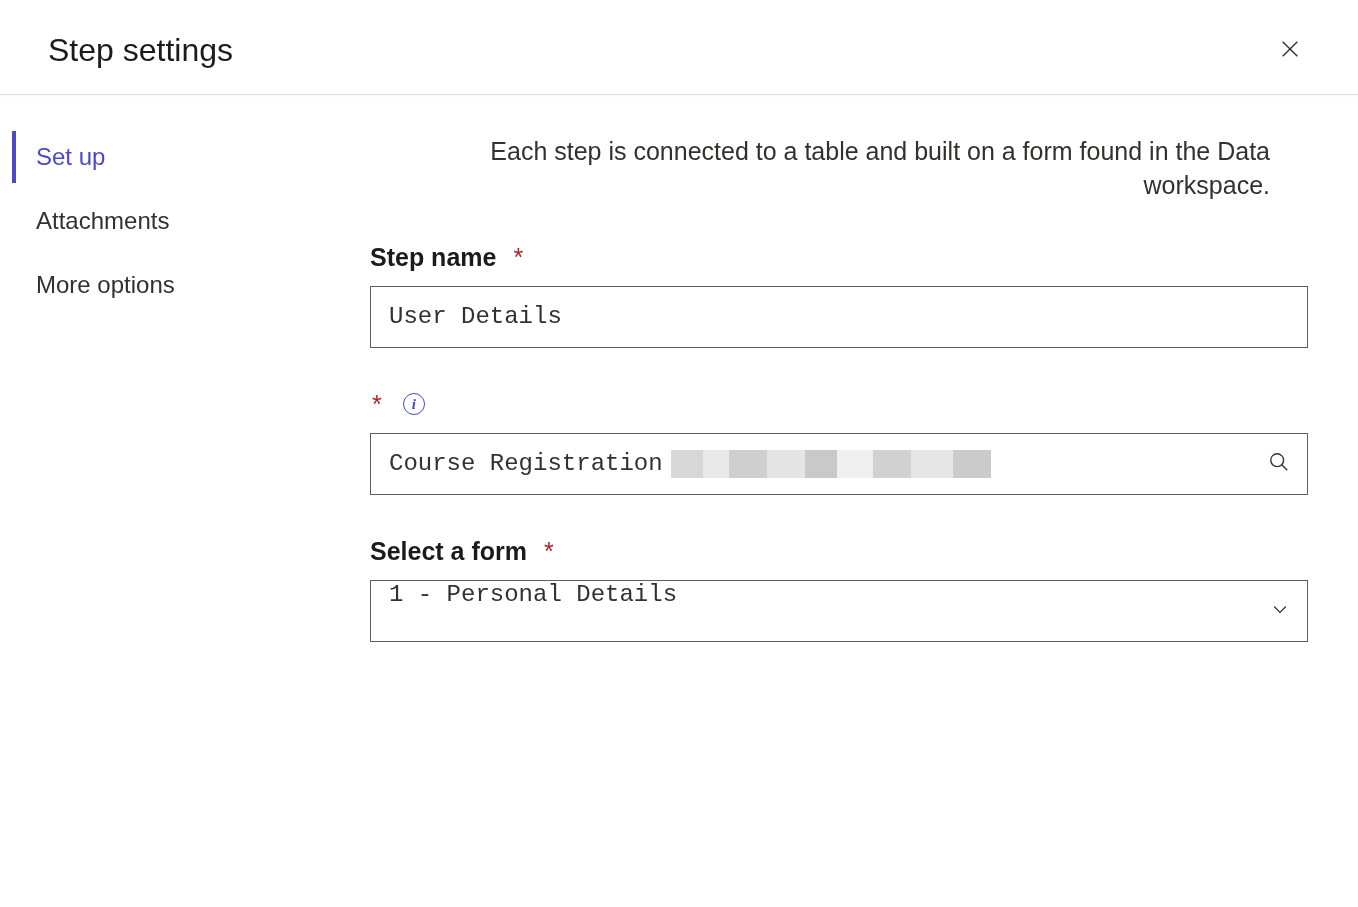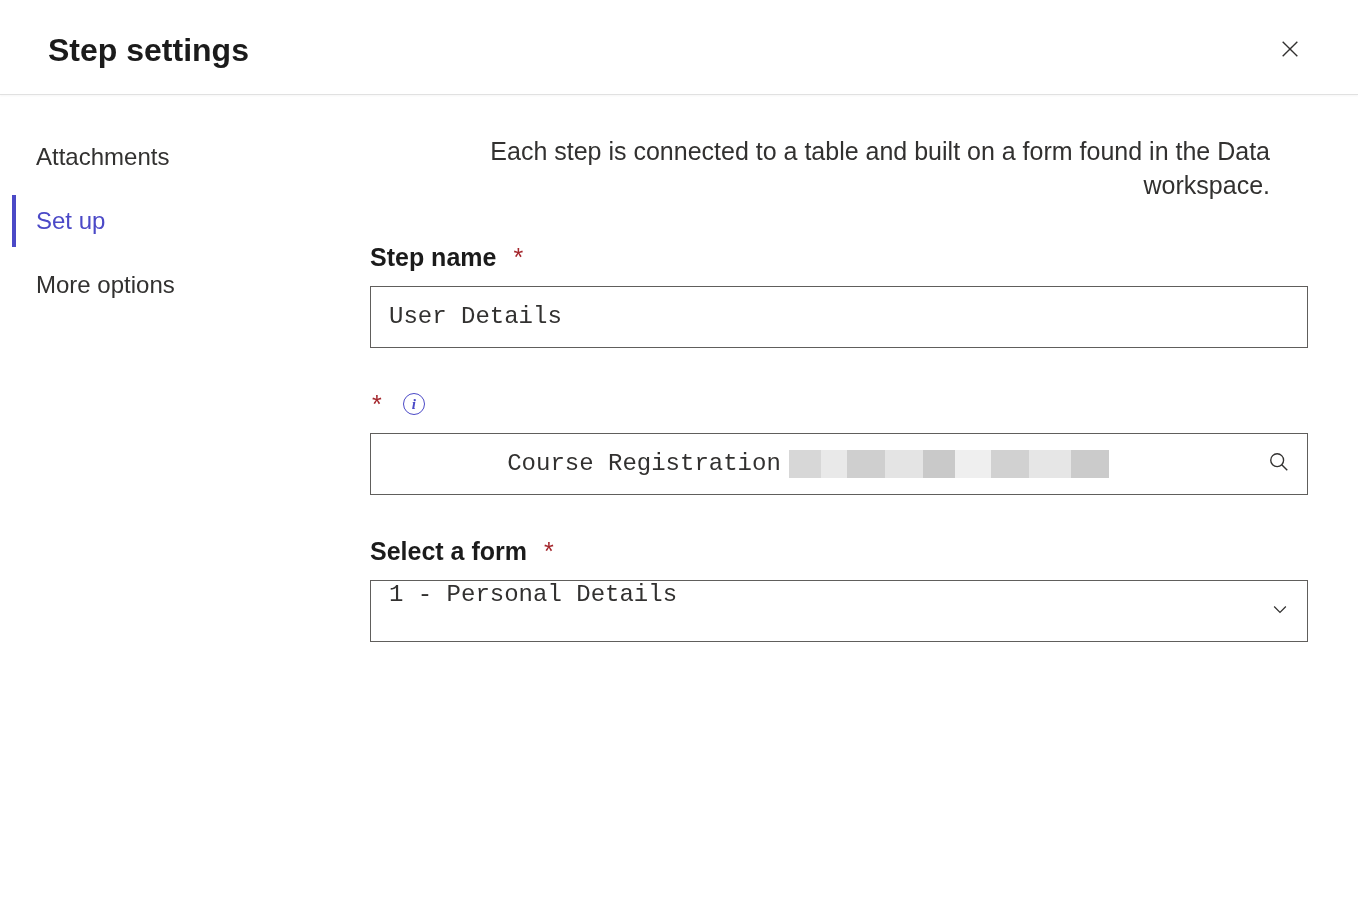--- a/index.html
+++ b/index.html
@@ -20,21 +20,21 @@
   .header {
     display: flex;
     align-items: center;
     justify-content: space-between;
     padding: 30px 48px 24px 48px;
     border-bottom: 1px solid #e1e1e1;
     box-shadow: 0 1px 2px rgba(0,0,0,0.04);
   }
   .header-title {
     font-size: 32px;
-    font-weight: 700;
+    font-weight: 400;
     color: #1b1b1b;
   }
   .close-btn {
     width: 40px;
     height: 40px;
     display: flex;
     align-items: center;
     justify-content: center;
     cursor: pointer;
     background: transparent;
@@ -120,21 +120,20 @@
     color: #323130;
     outline: none;
     font-family: Liberation Mono, monospace;
   }
   .lookup-wrap, .select-wrap {
     position: relative;
     max-width: 940px;
   }
   .lookup-input {
     padding-right: 80px;
-    justify-content: center;
   }
   .lookup-icon, .chevron-icon {
     position: absolute;
     right: 18px;
     top: 50%;
     transform: translateY(-50%);
     pointer-events: none;
   }
   .lookup-icon svg { width: 22px; height: 22px; stroke: #323130; stroke-width: 1.5; fill: none; }
   .chevron-icon svg { width: 20px; height: 20px; stroke: #323130; stroke-width: 1.5; fill: none; }
@@ -193,25 +192,25 @@
             <line x1="4" y1="4" x2="20" y2="20"></line>
             <line x1="20" y1="4" x2="4" y2="20"></line>
           </svg>
       </span>
     </button>
   </div>
 
   <div class="body">
 
     <nav class="sidebar">
+      <div class="side-item active">
+        <span>Set up</span>
+      </div>
       <div class="side-item">
         <span>Attachments</span>
-      </div>
-      <div class="side-item active">
-        <span>Set up</span>
       </div>
       <div class="side-item">
         <span>More options</span>
       </div>
     </nav>
 
     <div class="main">
 
       <p class="description">Each step is connected to a table and built on a form found in the Data workspace.</p>
 

